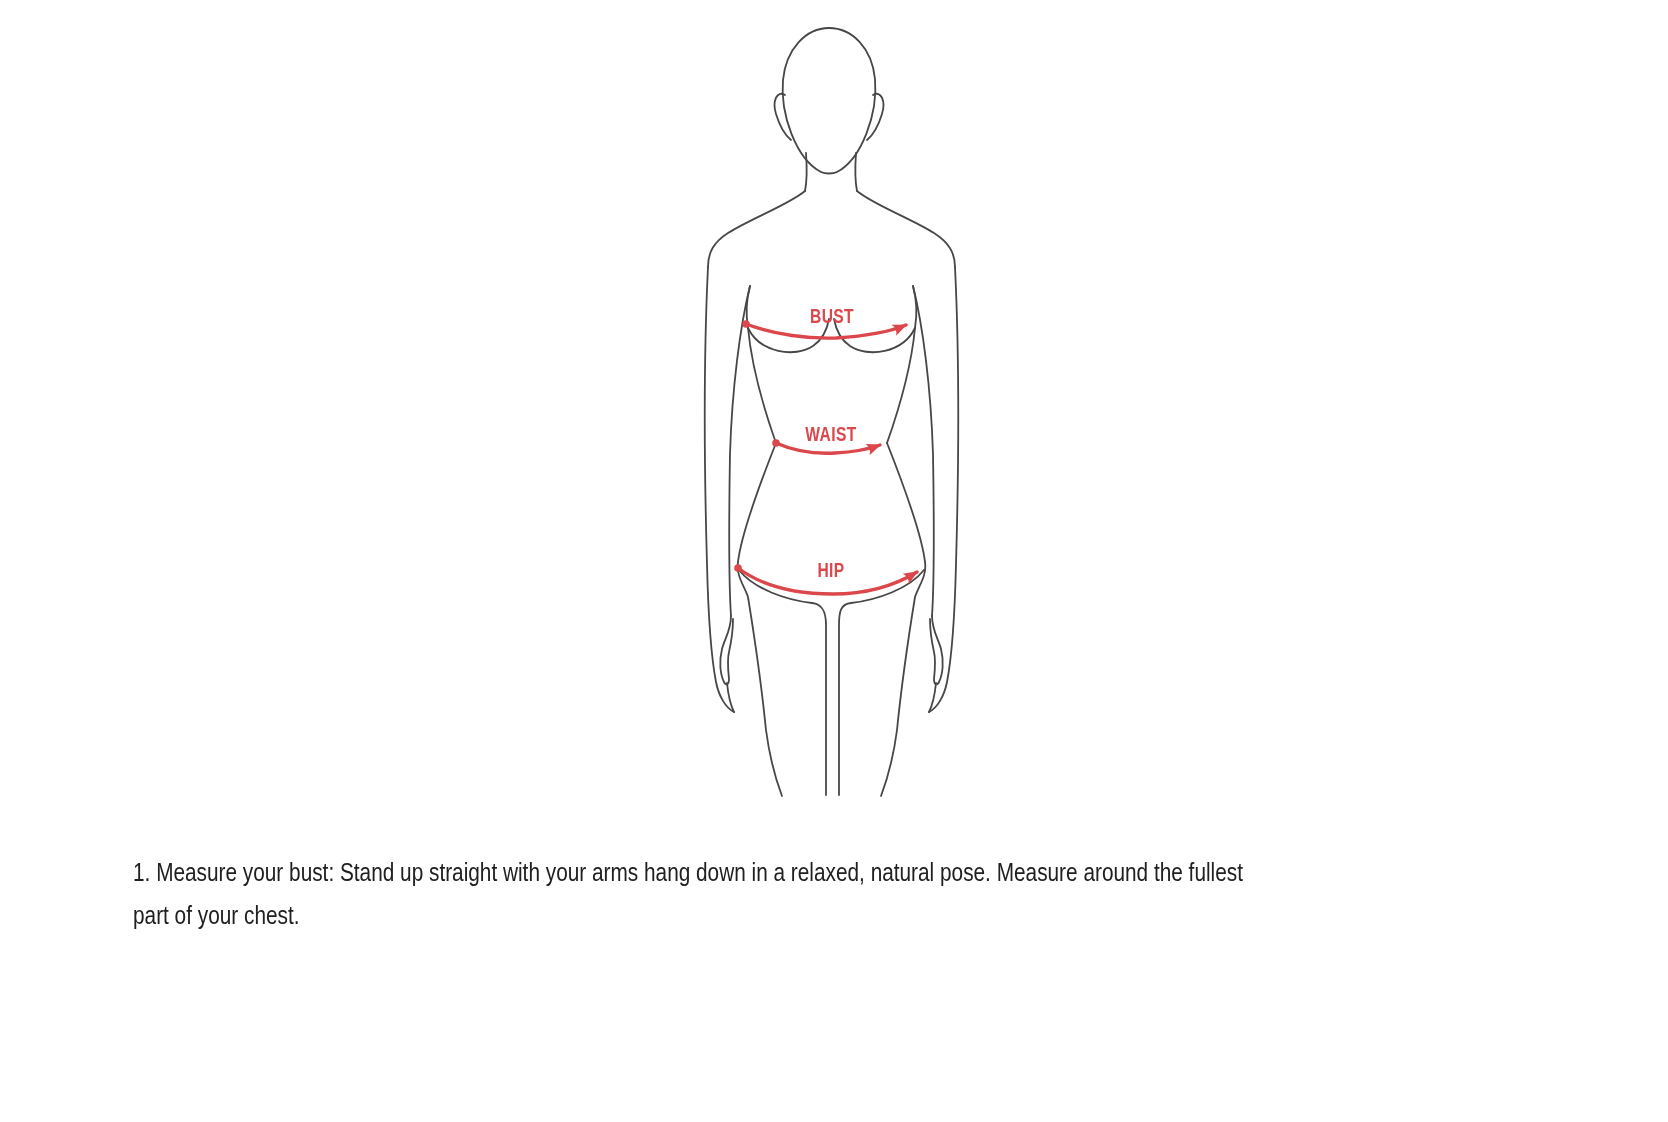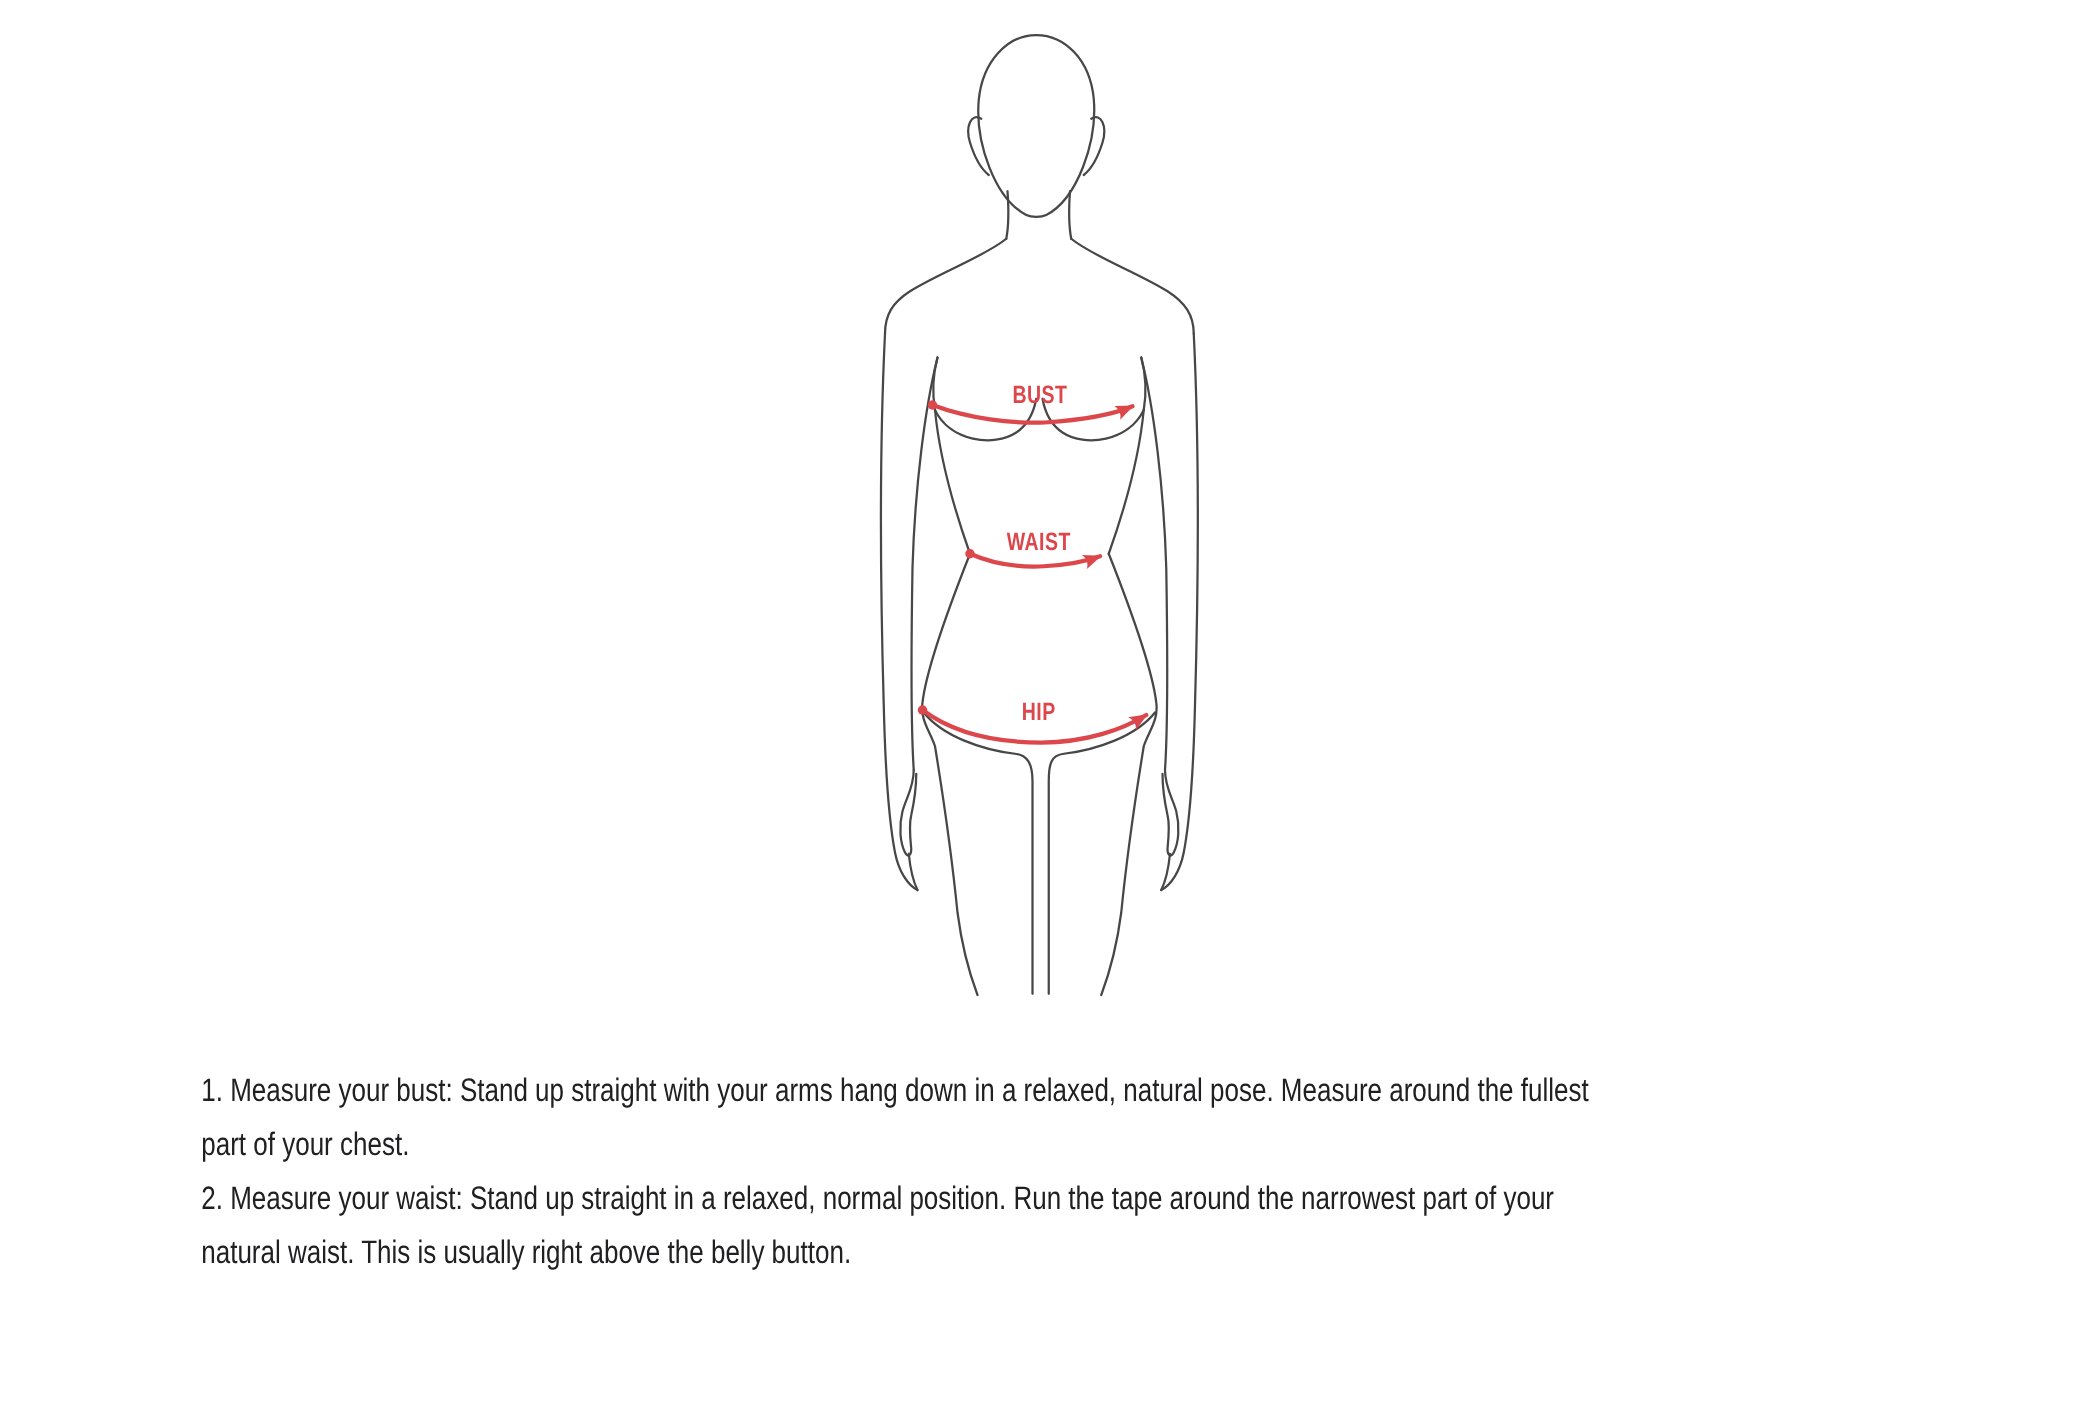--- a/index.html
+++ b/index.html
@@ -44,21 +44,21 @@
   .label-waist{left:831px; top:400px;}
   .label-hip{left:831px; top:536px;}
   .instructions{
     position:absolute;
     left:133px;
     top:851px;
     color:var(--text);
     font-size:26px;
     line-height:43px;
   }
-  .instruction-item{display:block;margin-left:28px;}
+  .instruction-item{display:block;}
   .iline{
     white-space:nowrap;
     transform:scaleX(0.80);
     transform-origin:left top;
   }
 </style>
 </head>
 <body>
 
 <div class="canvas">
@@ -126,19 +126,15 @@
     <span class="measure-label label-bust">BUST</span>
     <span class="measure-label label-waist">WAIST</span>
     <span class="measure-label label-hip">HIP</span>
   </div>
 
   <div class="instructions">
     <div class="instruction-item">
       <div class="iline">1. Measure your bust: Stand up straight with your arms hang down in a relaxed, natural pose. Measure around the fullest</div>
       <div class="iline">part of your chest.</div>
     </div>
-    <div class="instruction-item">
-      <div class="iline">2. Measure your waist: Stand up straight in a relaxed, normal position. Run the tape around the narrowest part of your</div>
-      <div class="iline">natural waist. This is usually right above the belly button.</div>
-    </div>
   </div>
 
 </div>
 
 </body></html>

